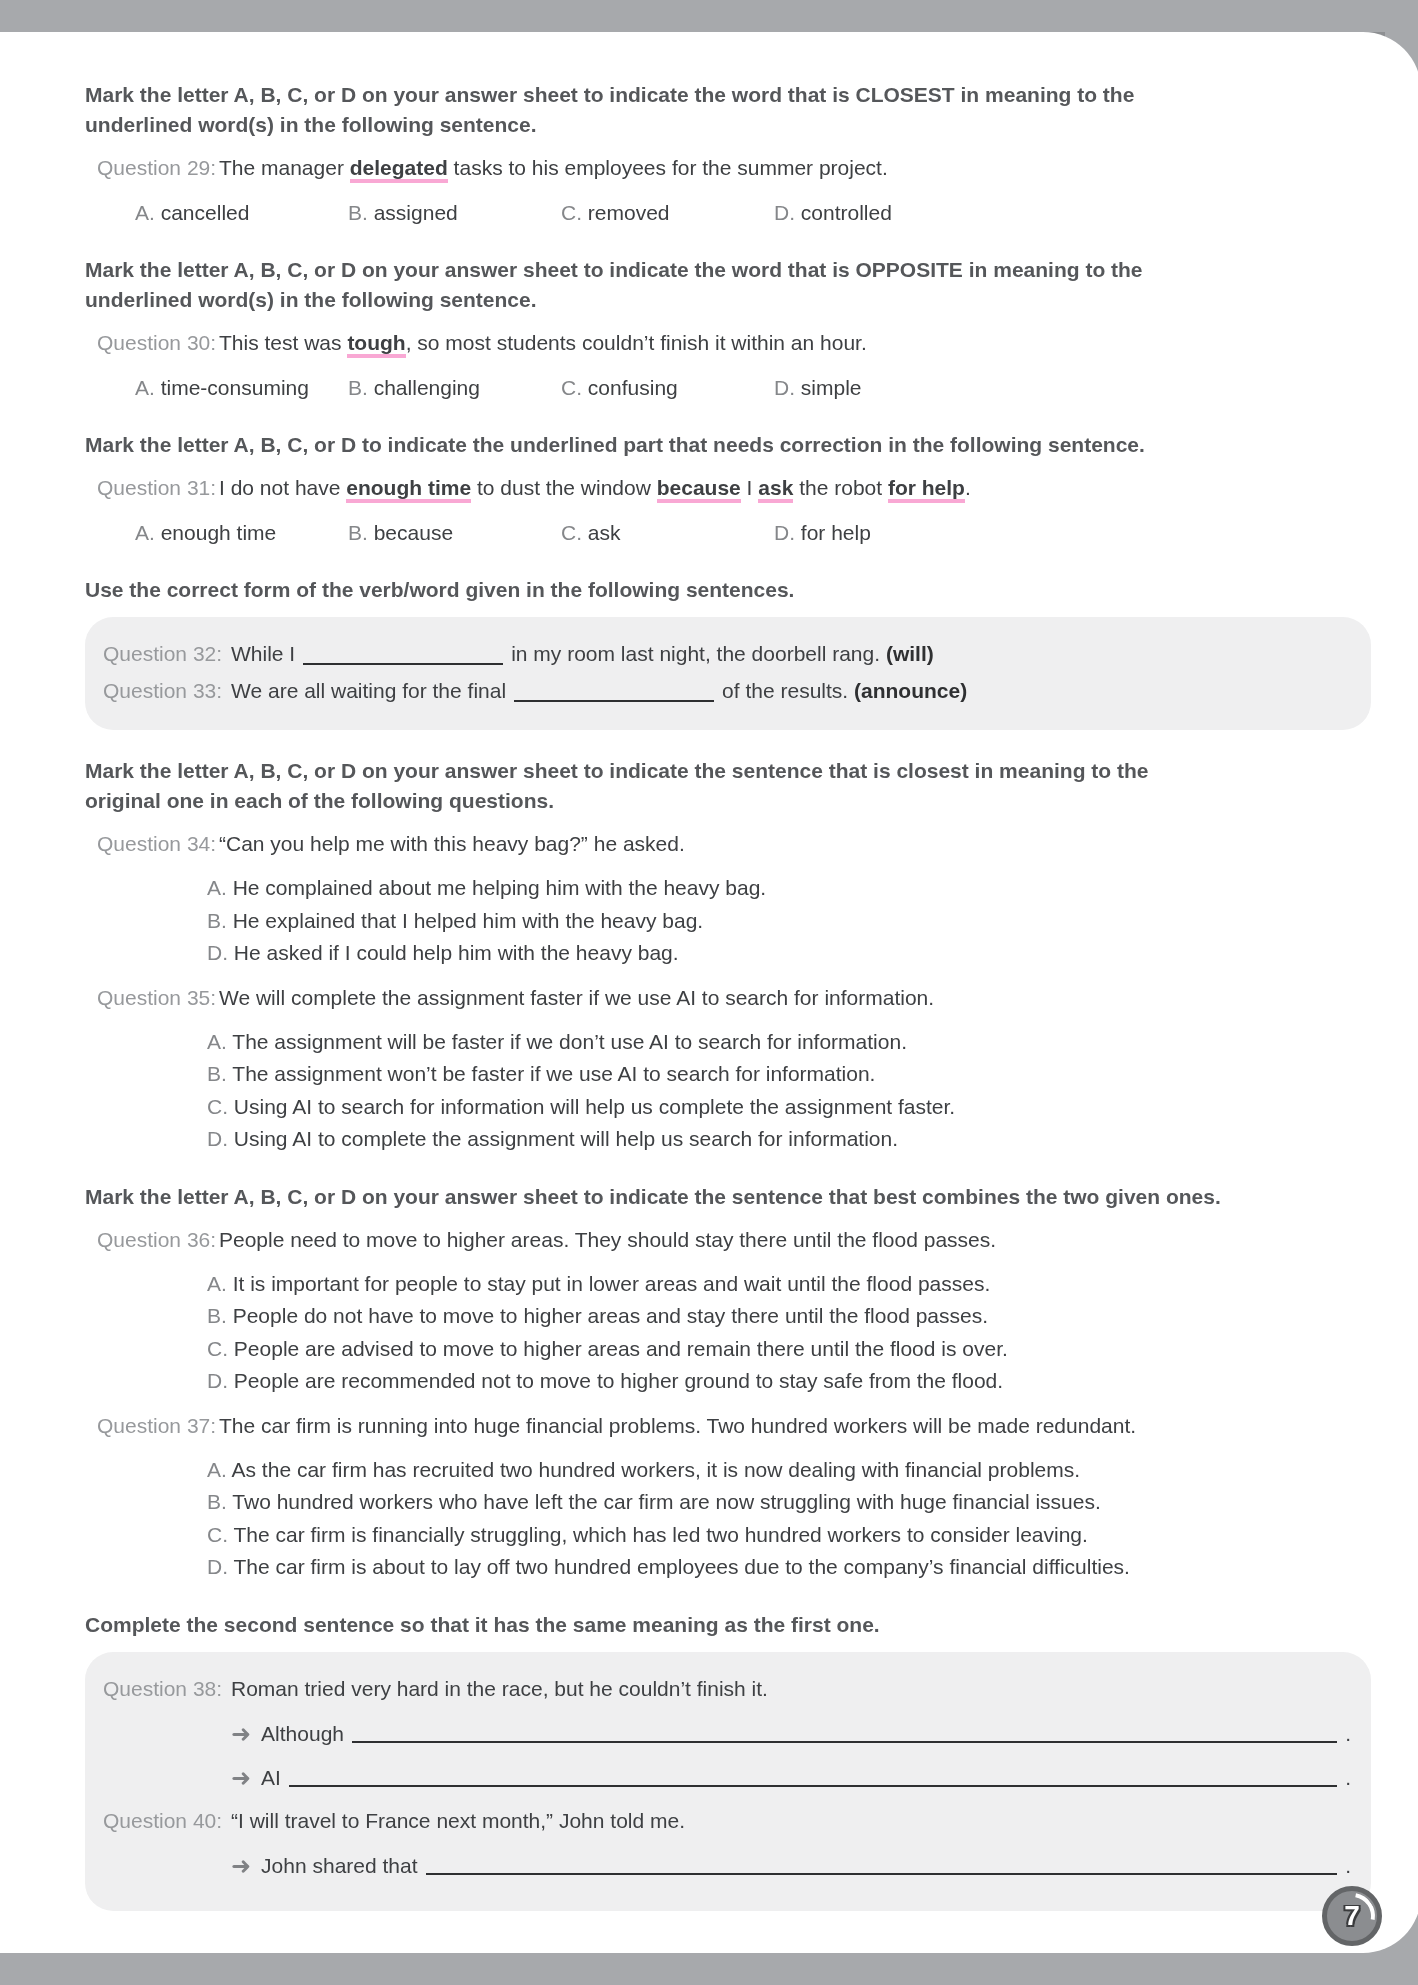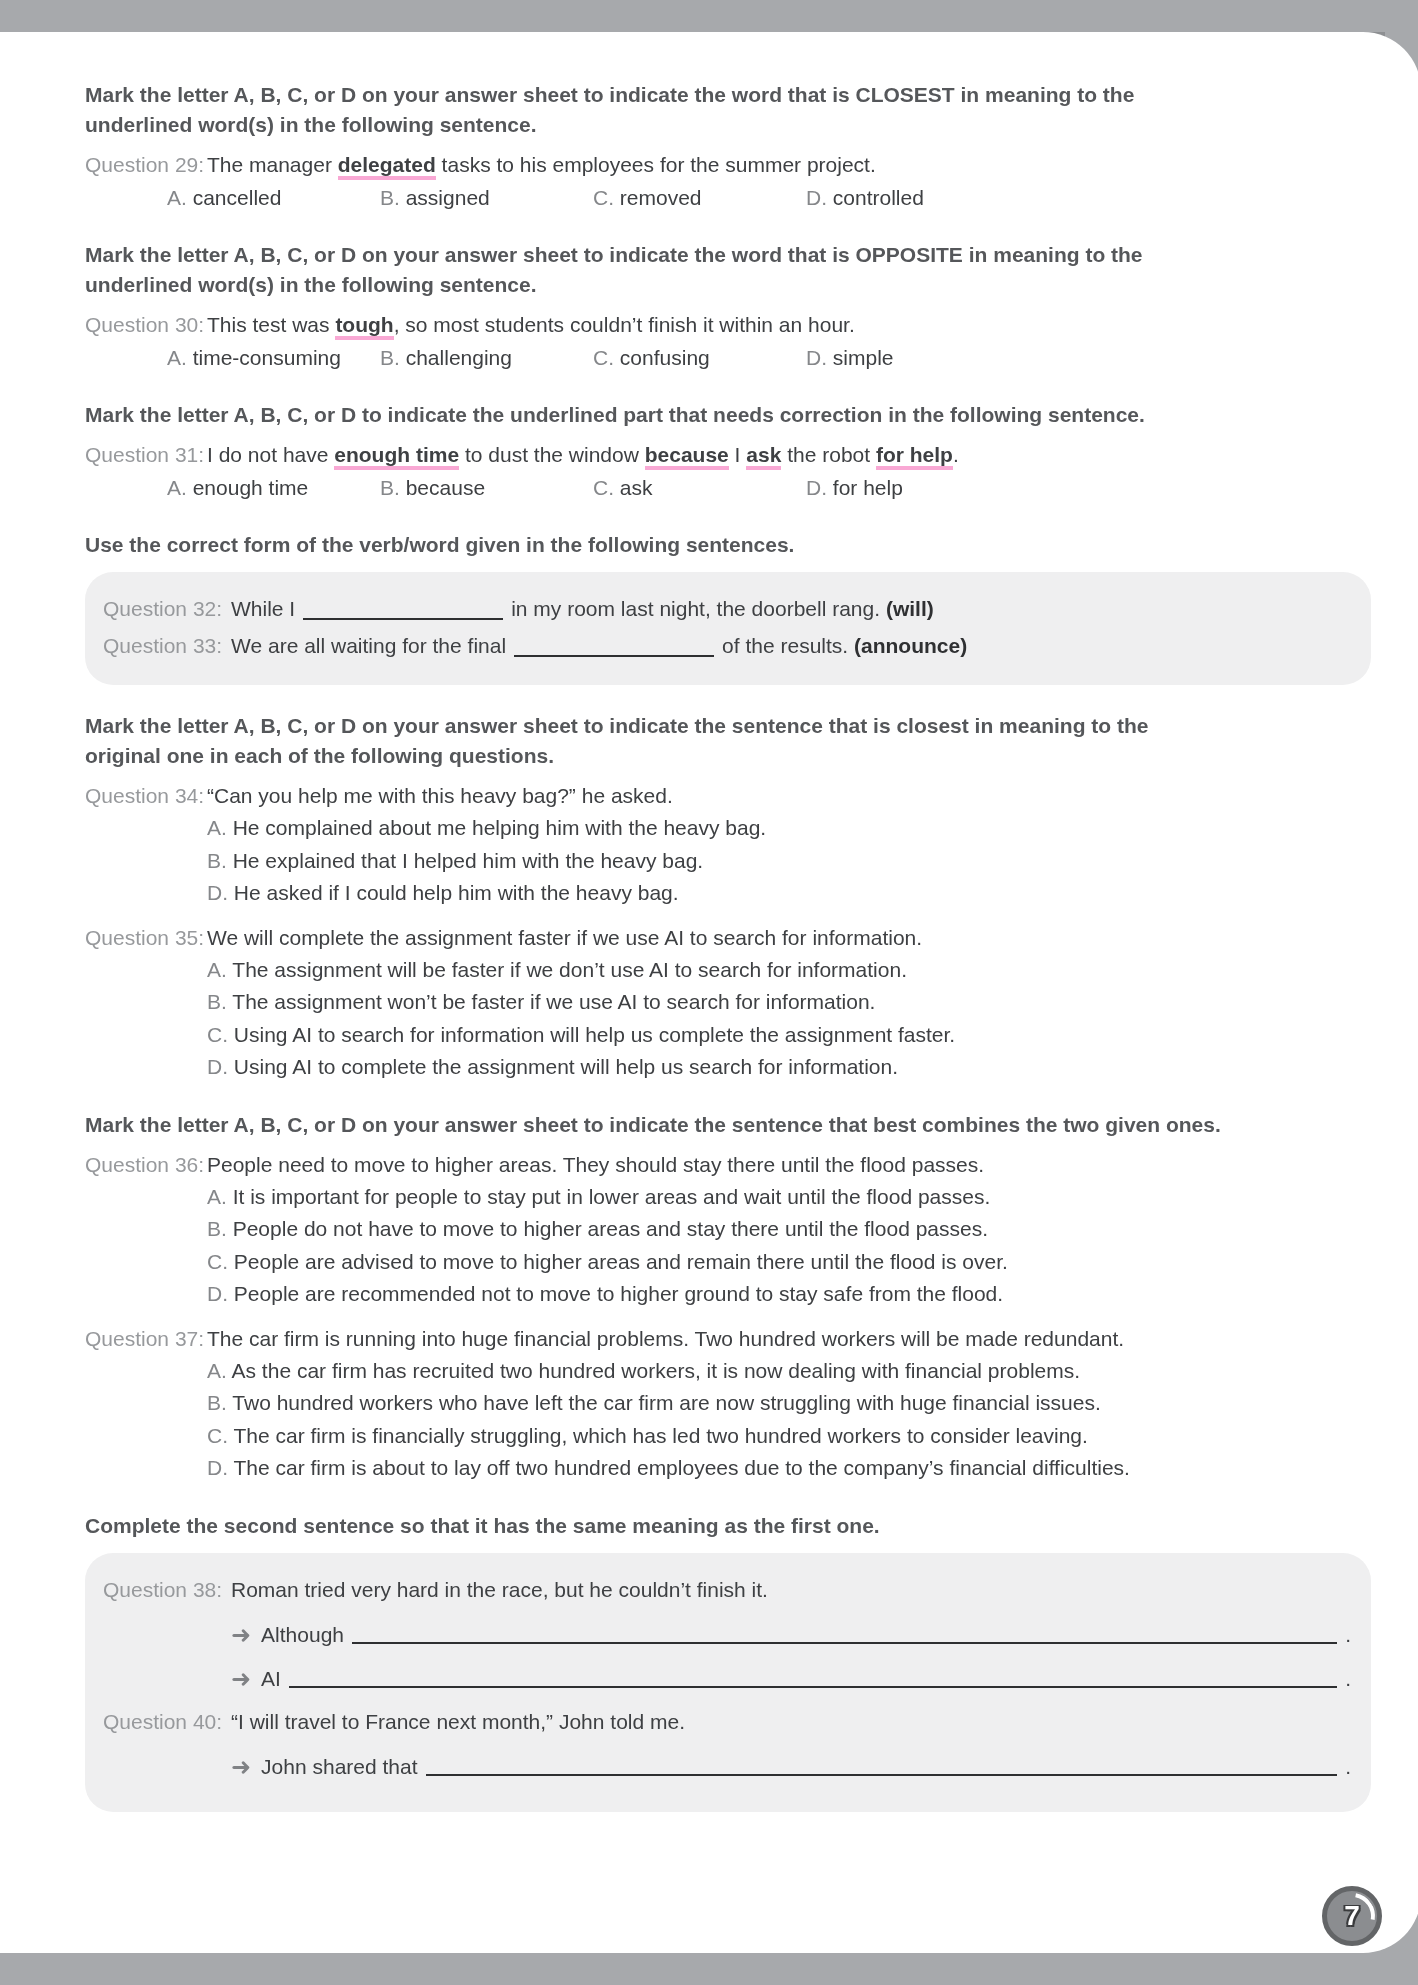--- a/index.html
+++ b/index.html
@@ -23,25 +23,25 @@
     position:absolute; inset:0; box-sizing:border-box;
     padding:48px 50px 0 85px;
     color:#3e4043; font-size:21px;
   }
   .instr {
     font-weight:bold; color:#55575a; line-height:30px;
     margin:26px 0 9px 0; max-width:1135px;
   }
   .instr.wide {max-width:1205px;}
   .instr.first {margin-top:0;}
-  .q {display:flex; line-height:32px; margin:0;}
+  .q {display:flex; line-height:32px; margin:12px;}
   .q-label {flex:0 0 122px; color:#97999c;}
   .q-body {flex:1;}
   .bu {font-weight:bold; border-bottom:4px solid #f9a8d4;}
-  .opts-row {margin:0 0 2px 82px; line-height:33px;}
+  .opts-row {margin:0 0 2px 50px; line-height:33px;}
   .opt {display:inline-block; width:213px;}
   .opt:last-child {width:auto;}
   .k {color:#85878a;}
   .opt-lines {margin:0 0 12px 122px;}
   .opt-line {line-height:32.5px;}
   .qblock {margin-bottom:12px;}
   .box {
     background:#efeff0; border-radius:28px;
     padding:15px 20px 17px 18px; margin:12px 0 8px 0;
   }

